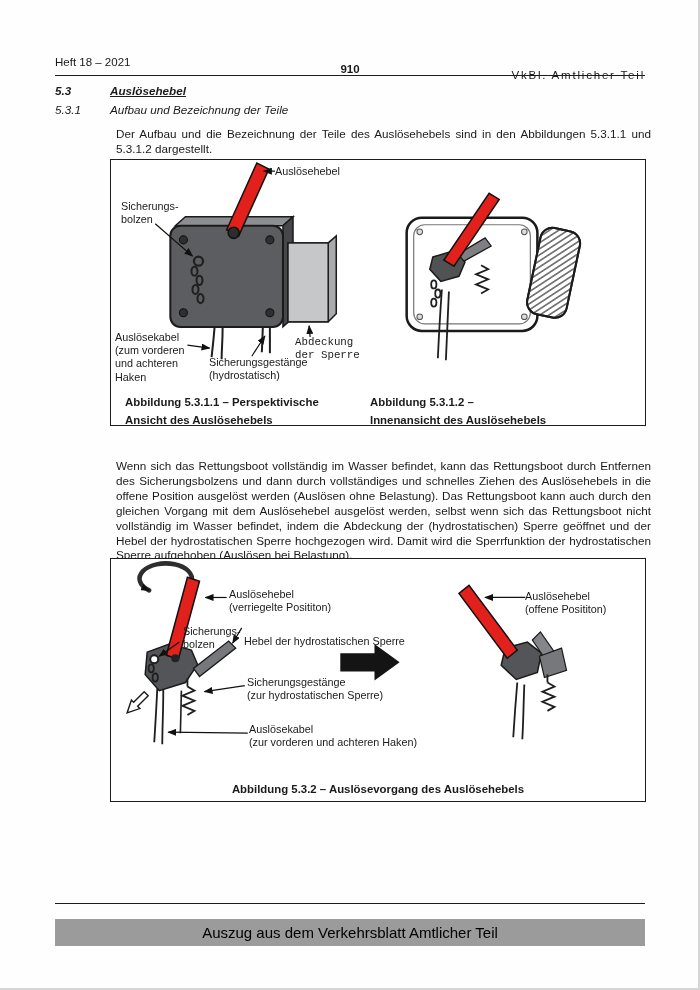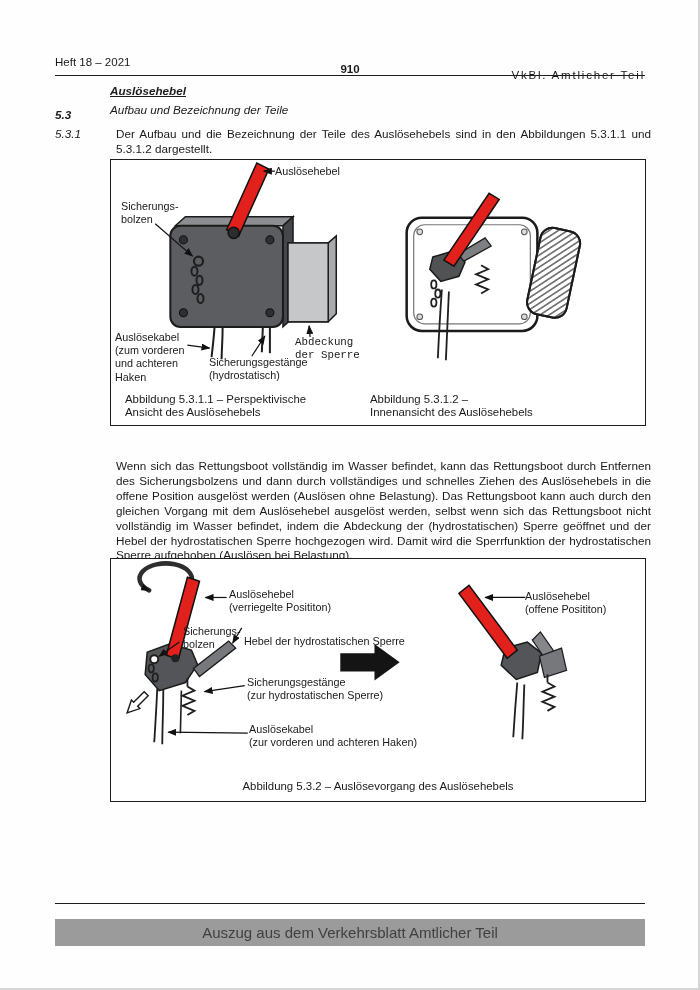--- a/index.html
+++ b/index.html
@@ -10,35 +10,35 @@
   }
   .b{font-weight:700}.i{font-style:italic}.u{text-decoration:underline}
   .header{position:absolute;top:56px;left:55px;right:55px;height:15px;font-size:11.5px;}
   .header .hl{position:absolute;left:0;top:0;}
   .header .hc{position:absolute;left:0;right:0;top:0;text-align:center;font-weight:700;margin-top:7px;}
   .header .hr{position:absolute;right:0;top:0;letter-spacing:1.8px;margin-top:13px;}
   .rule{position:absolute;left:55px;right:55px;height:0;border-top:1.4px solid #1c1c1c;}
   .top-rule{top:75px;}
   .foot-rule{top:903px;}
   .hrow{position:absolute;left:55px;right:55px;display:flex;font-size:11.7px;}
-  .hrow .num{flex:0 0 55px;width:55px;margin-top:24px;}
+  .hrow .num{flex:0 0 55px;width:55px;}
   .h53{top:84px}.h531{top:103px}.h532{top:436px}
   .body{position:absolute;left:110px;width:535px;font-size:11.7px;line-height:14.9px;text-align:justify;margin:6px;}
   .p531{top:121px}.p532{top:453px}
   .figbox{position:absolute;left:110px;width:534px;border:1.3px solid #1c1c1c;background:#fff;margin:0;}
   .fig1{top:159px;height:265px}
   .fig2{top:558px;height:242px}
   .figsvg{position:absolute;left:0;top:0;width:100%;height:100%;}
   .fig-label{position:absolute;font-size:10.8px;line-height:13.2px;white-space:pre-line;}
-  .fig-caption{position:absolute;font-weight:400;font-size:11.4px;line-height:13px;white-space:pre-line;}
+  .fig-caption{position:absolute;font-weight:700;font-size:11.4px;line-height:18px;white-space:pre-line;}
   .fig-caption.center{left:0;right:0;text-align:center;}
   .lever{fill:var(--lever-red,#e2211c);stroke:#111;stroke-width:1.5;}
   .ink{stroke:#1f1f1f;fill:none;}
   .banner{position:absolute;top:919px;left:55px;right:55px;height:27px;background:var(--banner-gray,#9b9b9b);
-    color:#404040;text-align:center;line-height:27px;font-size:15px;}
+    color:#000000;text-align:center;line-height:27px;font-size:15px;}
 </style>
 </head>
 <body>
 
 <div class="page">
 
   <header class="header">
     <span class="hl">Heft 18 – 2021</span>
     <span class="hc">910</span>
     <span class="hr">VkBl. Amtlicher Teil</span>

